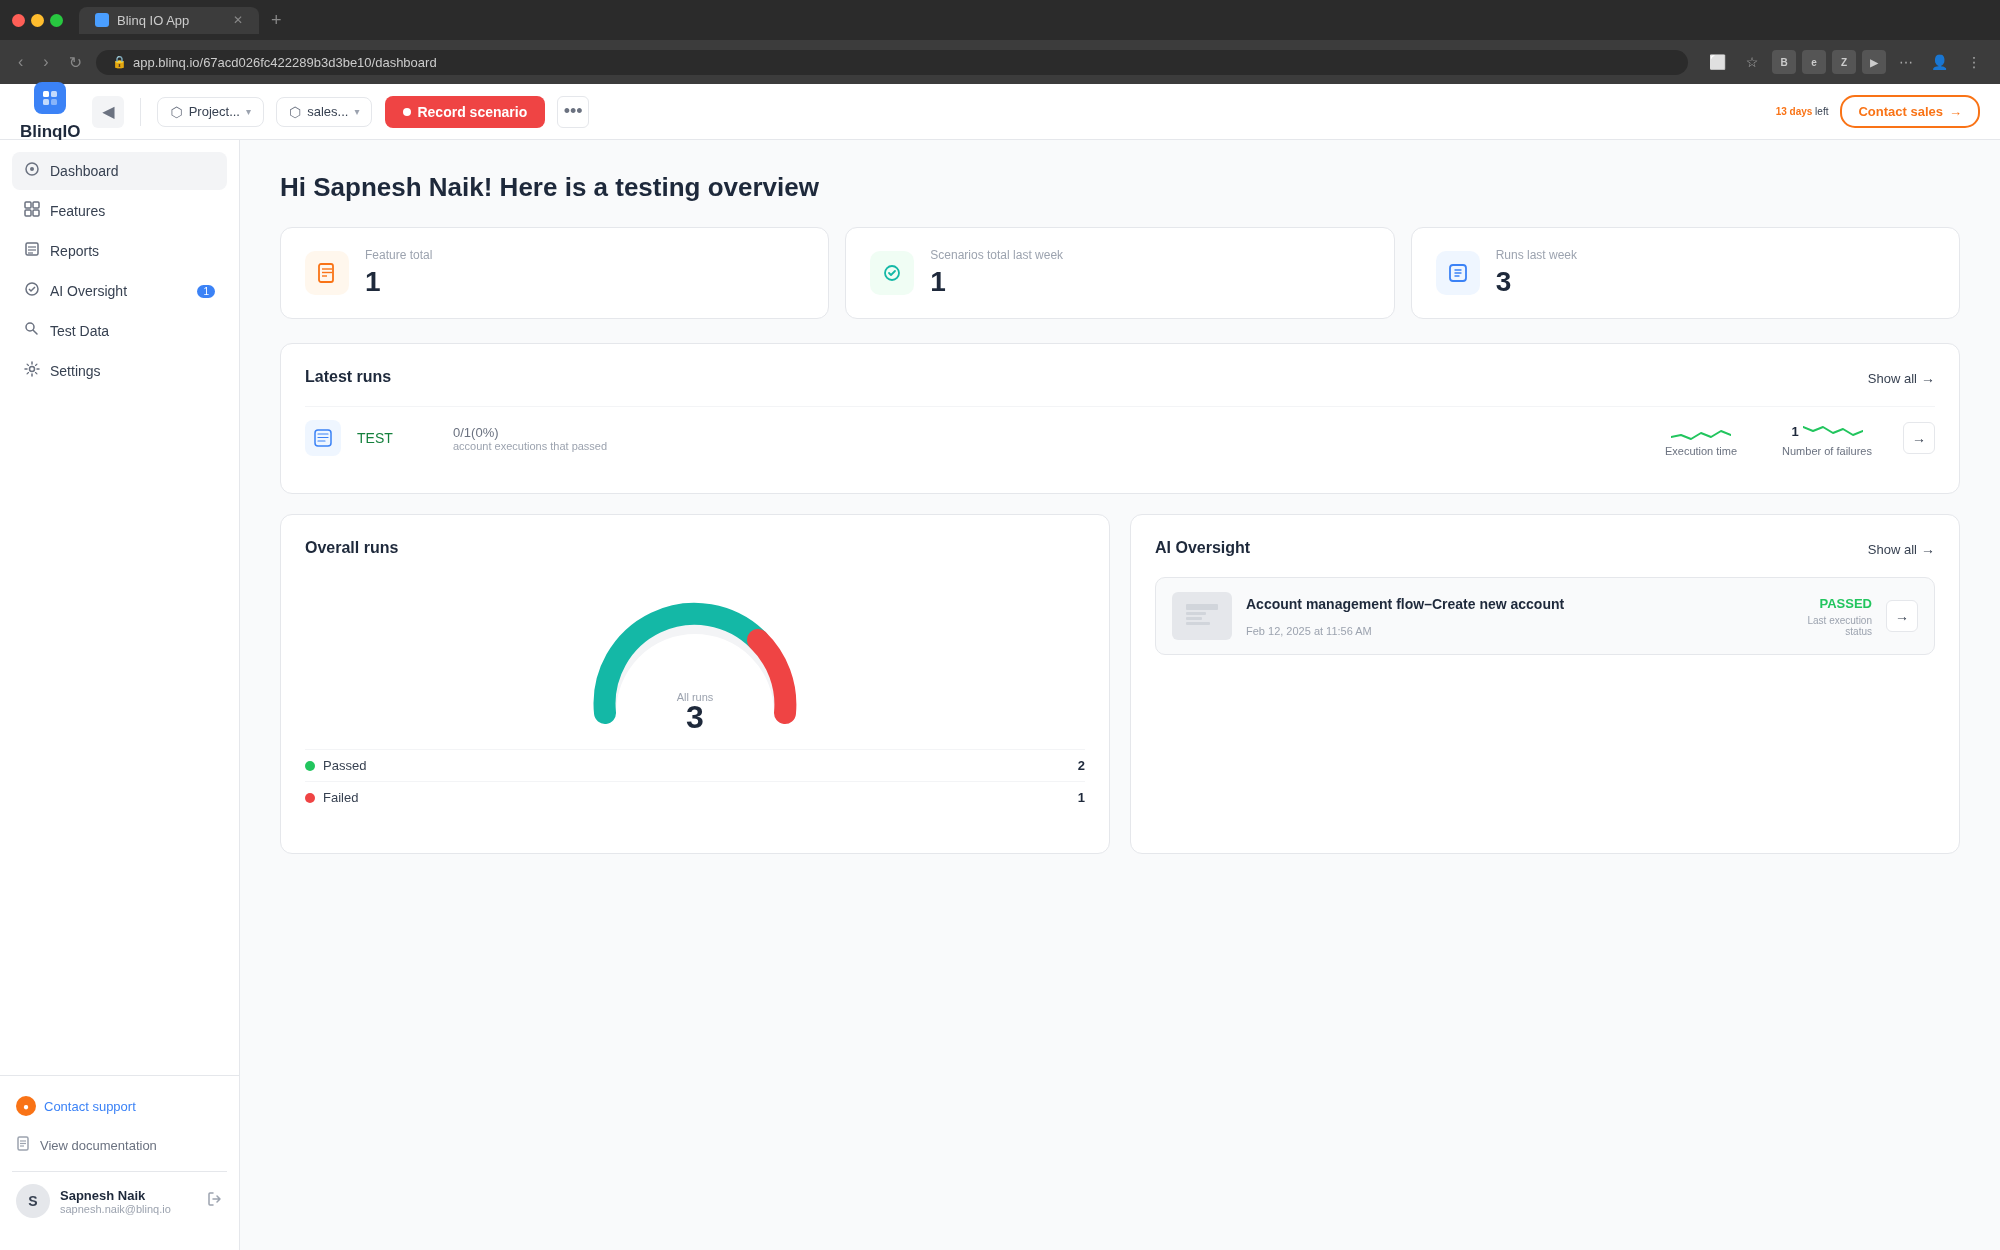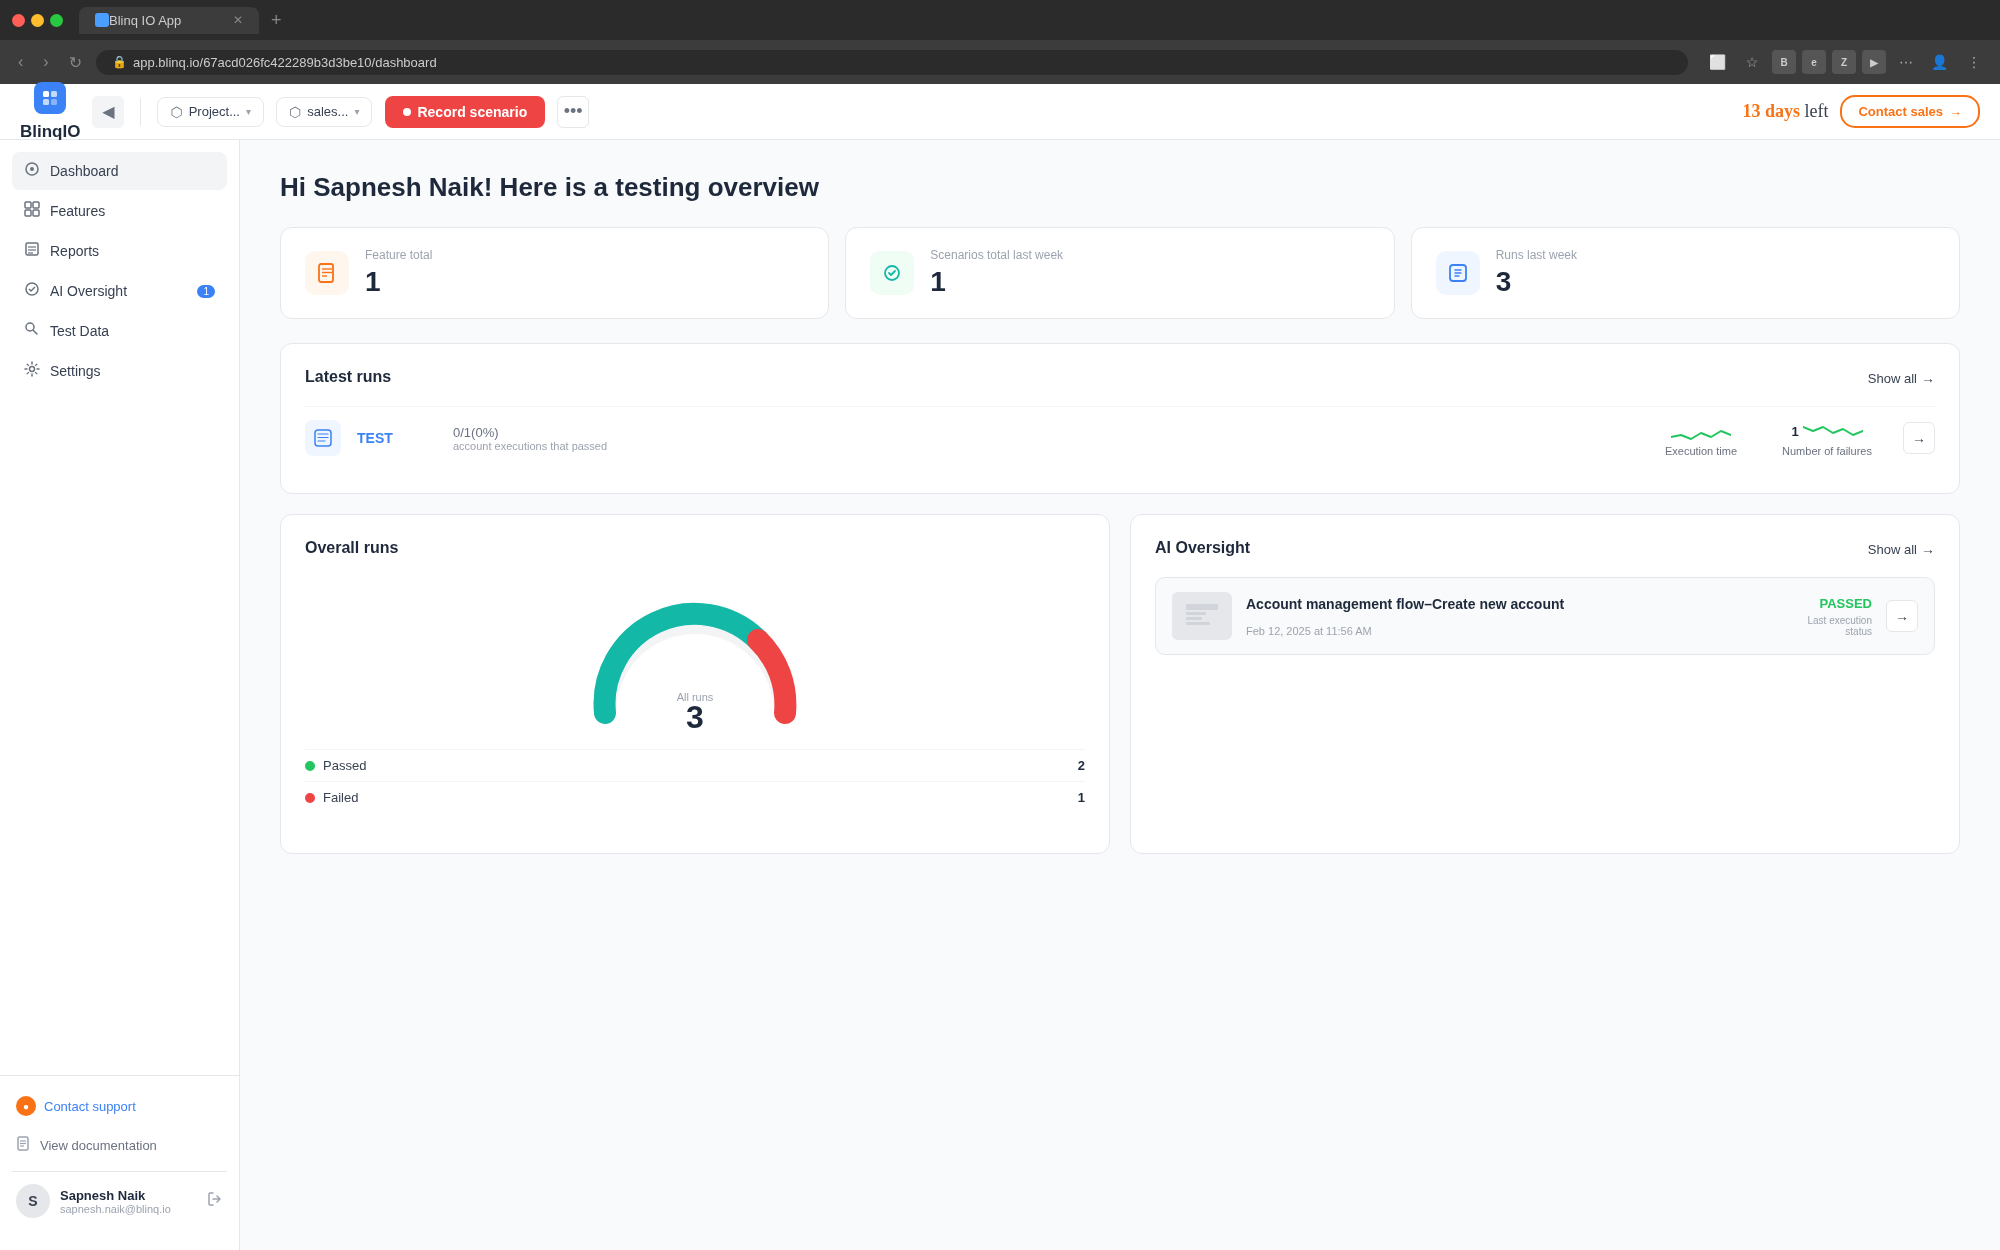--- a/index.html
+++ b/index.html
@@ -18,20 +18,21 @@
     .dot { width: 13px; height: 13px; border-radius: 50%; }
     .dot-red { background: #ff5f57; }
     .dot-yellow { background: #ffbd2e; }
     .dot-green { background: #28c840; }
     .browser-tab {
       background: #3c3c3c;
       border-radius: 8px 8px 0 0;
       padding: 6px 16px;
       display: flex;
       align-items: center;
+      gap: 8px;
       margin-left: 8px;
       color: #ccc;
       font-size: 13px;
       min-width: 180px;
     }
     .tab-favicon { width: 14px; height: 14px; background: #4a9eff; border-radius: 3px; flex-shrink: 0; }
     .tab-close { margin-left: auto; color: #888; font-size: 12px; cursor: pointer; }
     .tab-new { background: none; color: #888; font-size: 18px; margin-left: 4px; cursor: pointer; }
 
     .browser-nav {
@@ -126,21 +127,21 @@
       margin-left: 1px;
     }
     .record-dot { width: 8px; height: 8px; border-radius: 50%; background: white; }
     .more-btn {
       width: 32px; height: 32px; border-radius: 6px;
       display: flex; align-items: center; justify-content: center;
       border: 1px solid #e5e7eb; background: #fff; cursor: pointer;
       color: #6b7280; font-size: 18px;
     }
     .topbar-right { margin-left: auto; display: flex; align-items: center; gap: 12px; }
-    .days-left { font-size: 18px; color: #374151; font-family: Liberation Serif, serif; }
+    .days-left { font-size: 10px; color: #374151; }
     .days-left strong { color: #f97316; }
     .contact-sales-btn {
       background: white; color: #f97316; border: 2px solid #f97316;
       border-radius: 15px; padding: 7px 16px; font-size: 13px; font-weight: 600;
       cursor: pointer; display: flex; align-items: center; gap: 6px;
     }
 
     
     .app-body {
       display: flex;
@@ -259,21 +260,21 @@
     
     .run-row {
       display: flex; align-items: center; gap: 16px;
       padding: 12px 0; border-top: 1px solid #f3f4f6;
     }
     .run-icon {
       width: 36px; height: 36px; border-radius: 8px;
       background: #eff6ff; display: flex; align-items: center; justify-content: center;
       color: #3b82f6; font-size: 16px; flex-shrink: 0;
     }
-    .run-name { font-size: 14px; font-weight: 700; color: #3b82f6; min-width: 80px; }
+    .run-name { font-size: 14px; font-weight: 400; color: #15803d; min-width: 80px; }
     .run-executions { font-size: 13px; color: #6b7280; flex: 1; }
     .run-execution-label { font-size: 11px; color: #9ca3af; }
     .run-chart-area { display: flex; flex-direction: column; align-items: center; gap: 2px; min-width: 100px; }
     .run-chart-label { font-size: 11px; color: #6b7280; }
     .run-failures-area { display: flex; flex-direction: column; align-items: center; gap: 2px; min-width: 120px; }
     .run-nav-btn {
       width: 32px; height: 32px; border-radius: 6px;
       border: 1px solid #e5e7eb; background: #fff;
       display: flex; align-items: center; justify-content: center;
       cursor: pointer; color: #374151; font-size: 14px;

